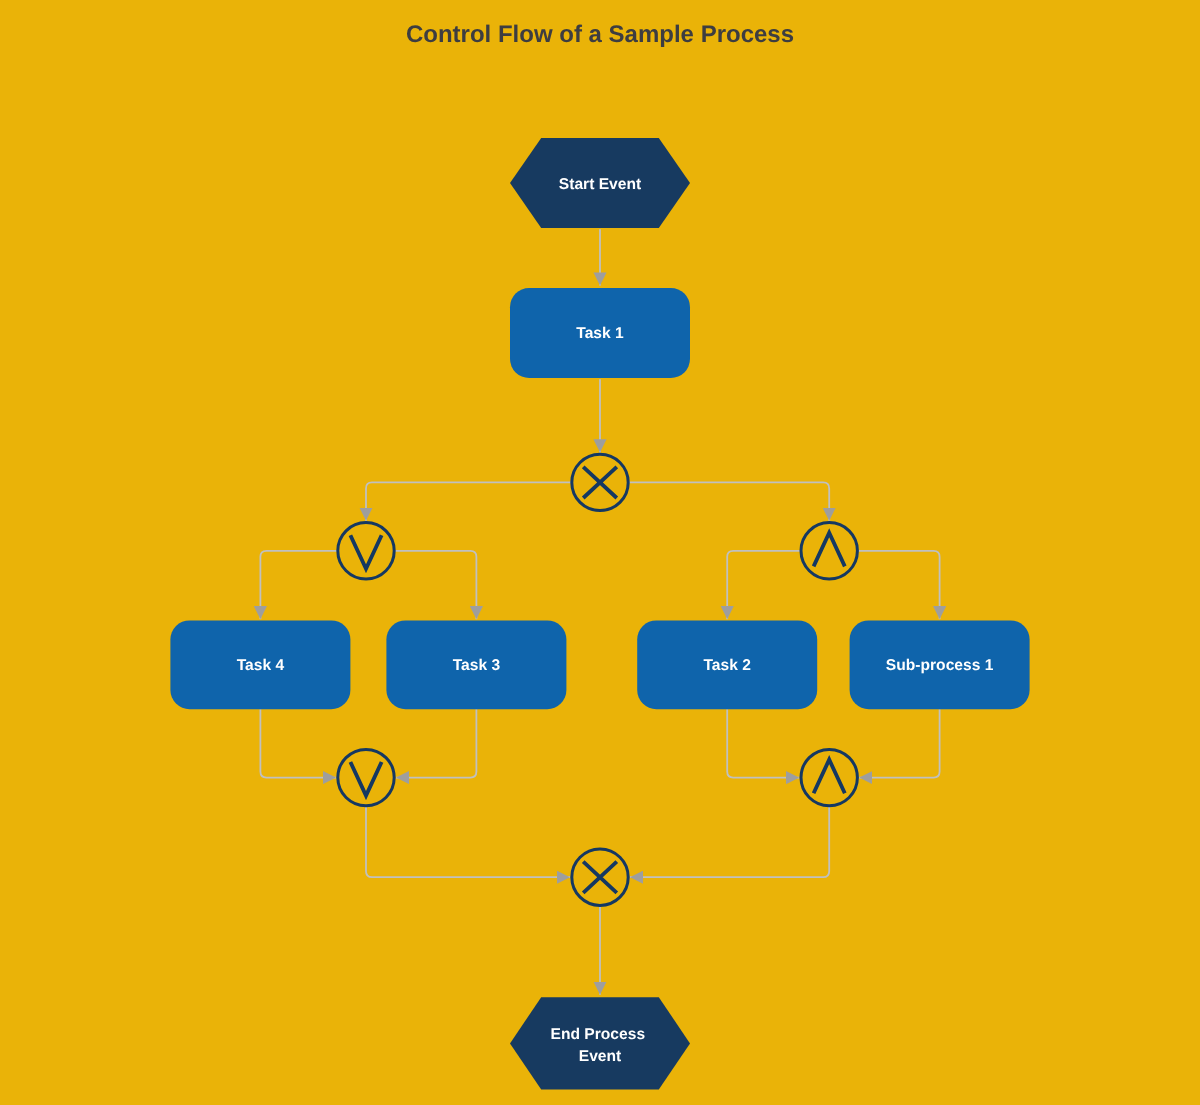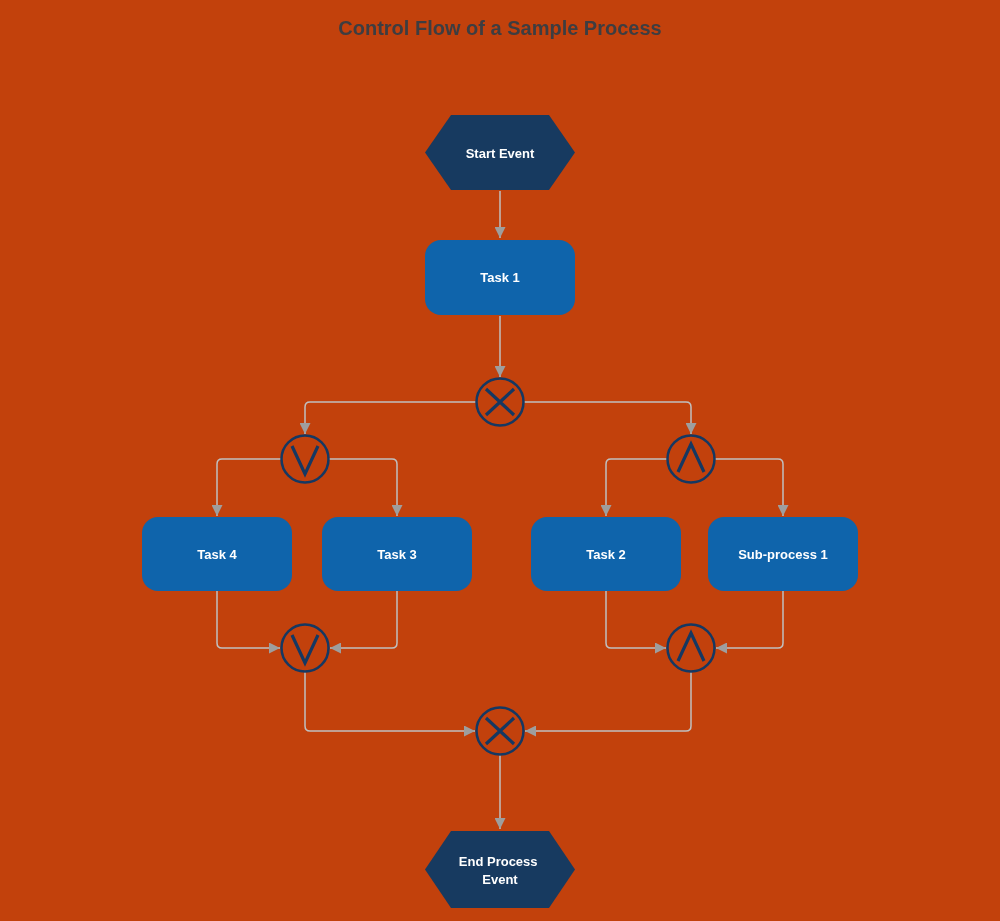--- a/index.html
+++ b/index.html
@@ -8,21 +8,21 @@
     background: #000000;
     width: 1000px;
     height: 921px;
     overflow: hidden;
     font-family: "Liberation Sans", sans-serif;
   }
   .canvas {
     position: relative;
     width: 1000px;
     height: 921px;
-    background: #c2410c;
+    background: #eab308;
   }
   svg { display: block; }
   .node-label {
     font-family: "Liberation Sans", sans-serif;
     font-size: 13px;
     font-weight: bold;
     fill: #ffffff;
   }
   .diagram-title {
     font-family: "Liberation Sans", sans-serif;

